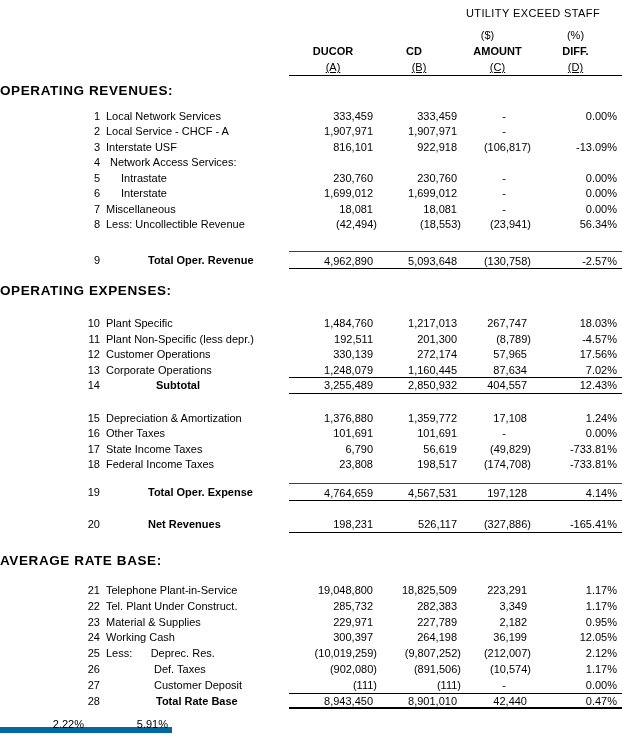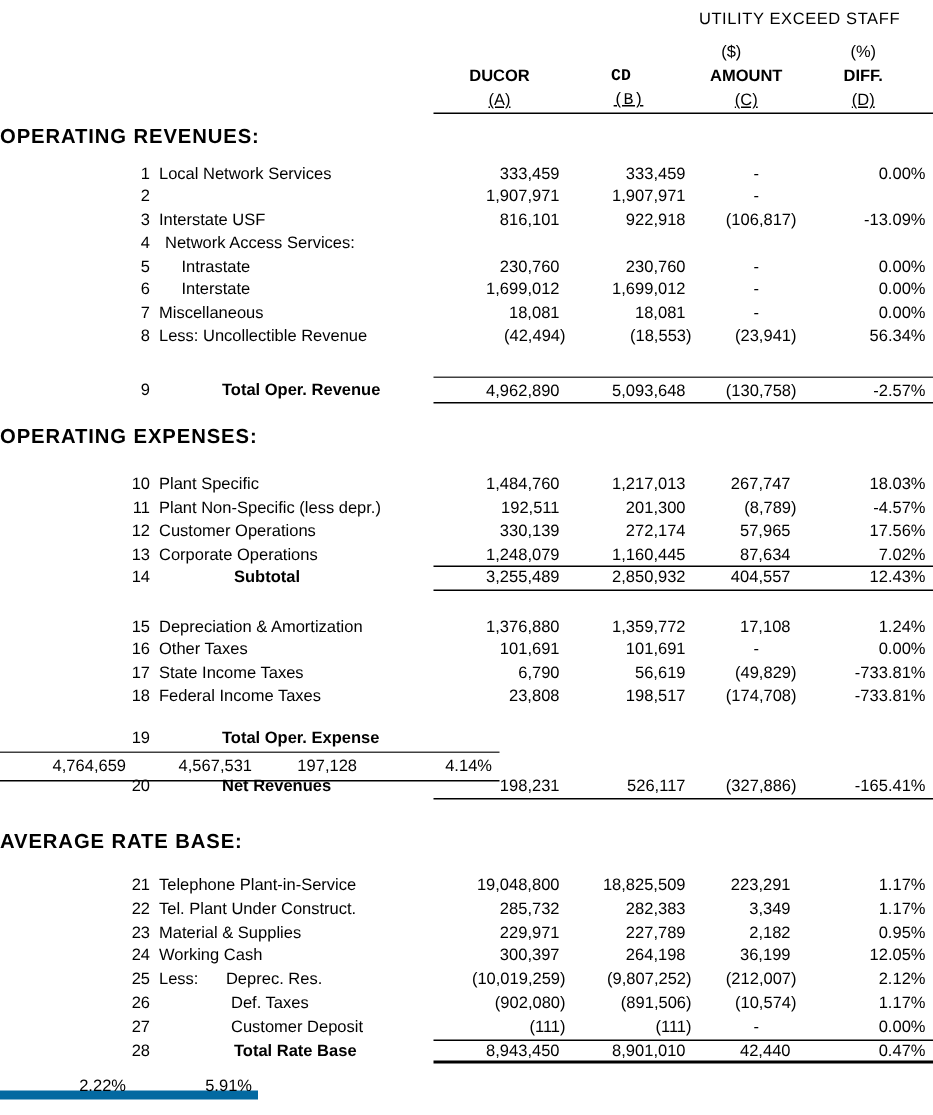--- a/index.html
+++ b/index.html
@@ -14,21 +14,21 @@
   .hrow { margin-left:289px; width:333px; display:flex; height:14px; line-height:14px; }
   .banner-row { display:block; }
   .banner { margin-left:155px; width:178px; text-align:center; font-weight:normal; letter-spacing:0.4px; }
   .unit-row { margin-top:8px; }
   .unit-spacer { width:172px; flex:none; }
   .name-row { margin-top:2px; font-weight:bold; }
   .letter-row { margin-top:2px; border-bottom:1px solid #000; padding-bottom:1px; }
   .letter-row .hcell { text-decoration:underline; }
   .hcell { text-align:center; flex:none; box-sizing:border-box; }
   .hcell.a { width:88px; }
-  .hcell.b { width:84px;font-family:Liberation Mono, monospace; }
+  .hcell.b { width:84px; }
   .hcell.c { width:73px; }
   .hcell.d { width:88px; padding-right:5px; }
   .unit-row .hcell.c { padding-right:20px; }
   .name-row .hcell.b { padding-right:10px; }
 
   
   .sec-title { font-weight:bold; font-size:13.5px; letter-spacing:0.6px; height:15.5px; line-height:15.5px; }
   #sec-title-0 { margin-top:7px; }
   #sec-title-1 { margin-top:14px; }
   #sec-title-2 { margin-top:20px; }
@@ -59,21 +59,21 @@
   .indT { padding-left:42px; font-weight:bold; }
   .indS { padding-left:50px; font-weight:bold; }
 
   .row.bt .nums { border-top:1px solid #404040; }
   .row.bb .nums { border-bottom:1px solid #000; }
   .row.bbthick .nums { border-bottom:2.5px solid #000; }
   .row.total { height:18px !important; line-height:18px !important; }
   .row.rate .cell.a, .row.rate .cell.b { border-bottom:6px solid #0369a1; }
 
   .mt8  { margin-top:8px; }
-  .mt10 { margin-top:10px;flex-direction:column; }
+  .mt10 { margin-top:10px; }
   .mt14 { margin-top:14px; }
   .mt17 { margin-top:17px; }
   .mt18 { margin-top:18px; }
 </style>
 </head>
 <body>
 
 <div class="page">
 
   <div>
@@ -109,20 +109,21 @@
         <div class="nums">
           <div class="cell a">333,459</div>
           <div class="cell b">333,459</div>
           <div class="cell c dash">-</div>
           <div class="cell d">0.00%</div>
         </div>
       </div>
       <div class="row">
         <div class="left">
           <div class="num">2</div>
+          <div class="label">Local Service - CHCF - A</div>
         </div>
         <div class="nums">
           <div class="cell a">1,907,971</div>
           <div class="cell b">1,907,971</div>
           <div class="cell c dash">-</div>
           <div class="cell d"></div>
         </div>
       </div>
       <div class="row">
         <div class="left">

